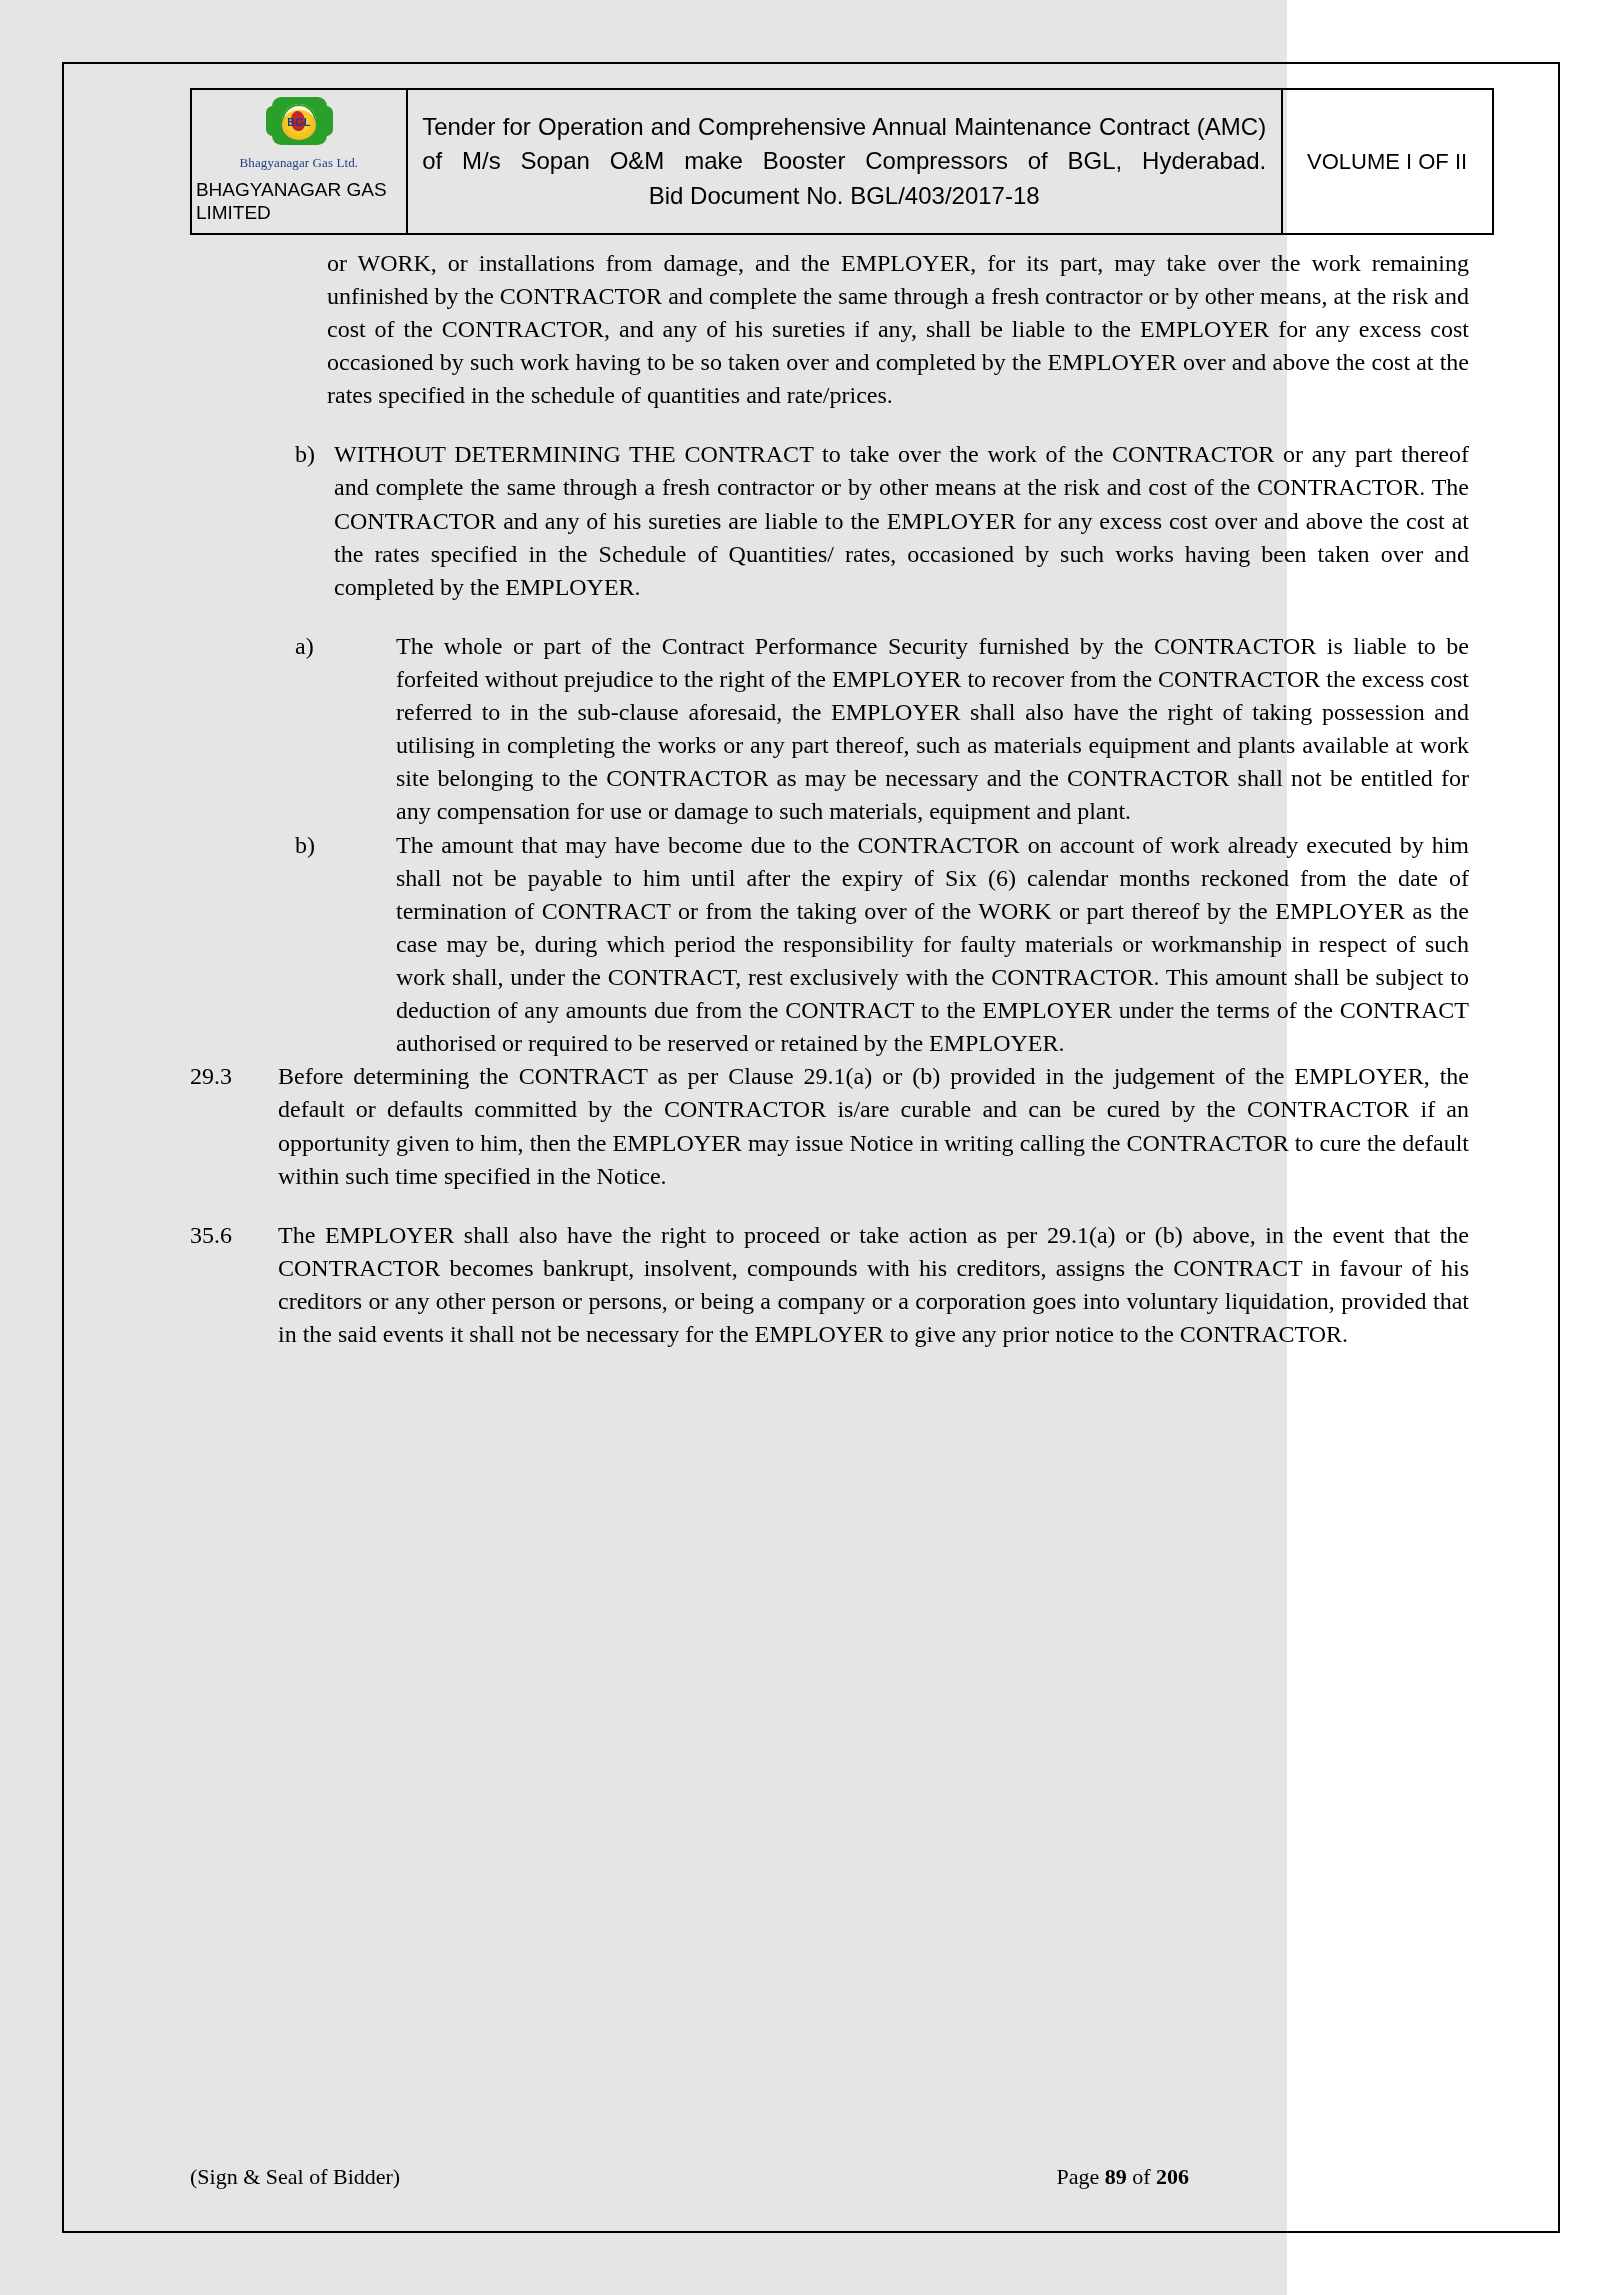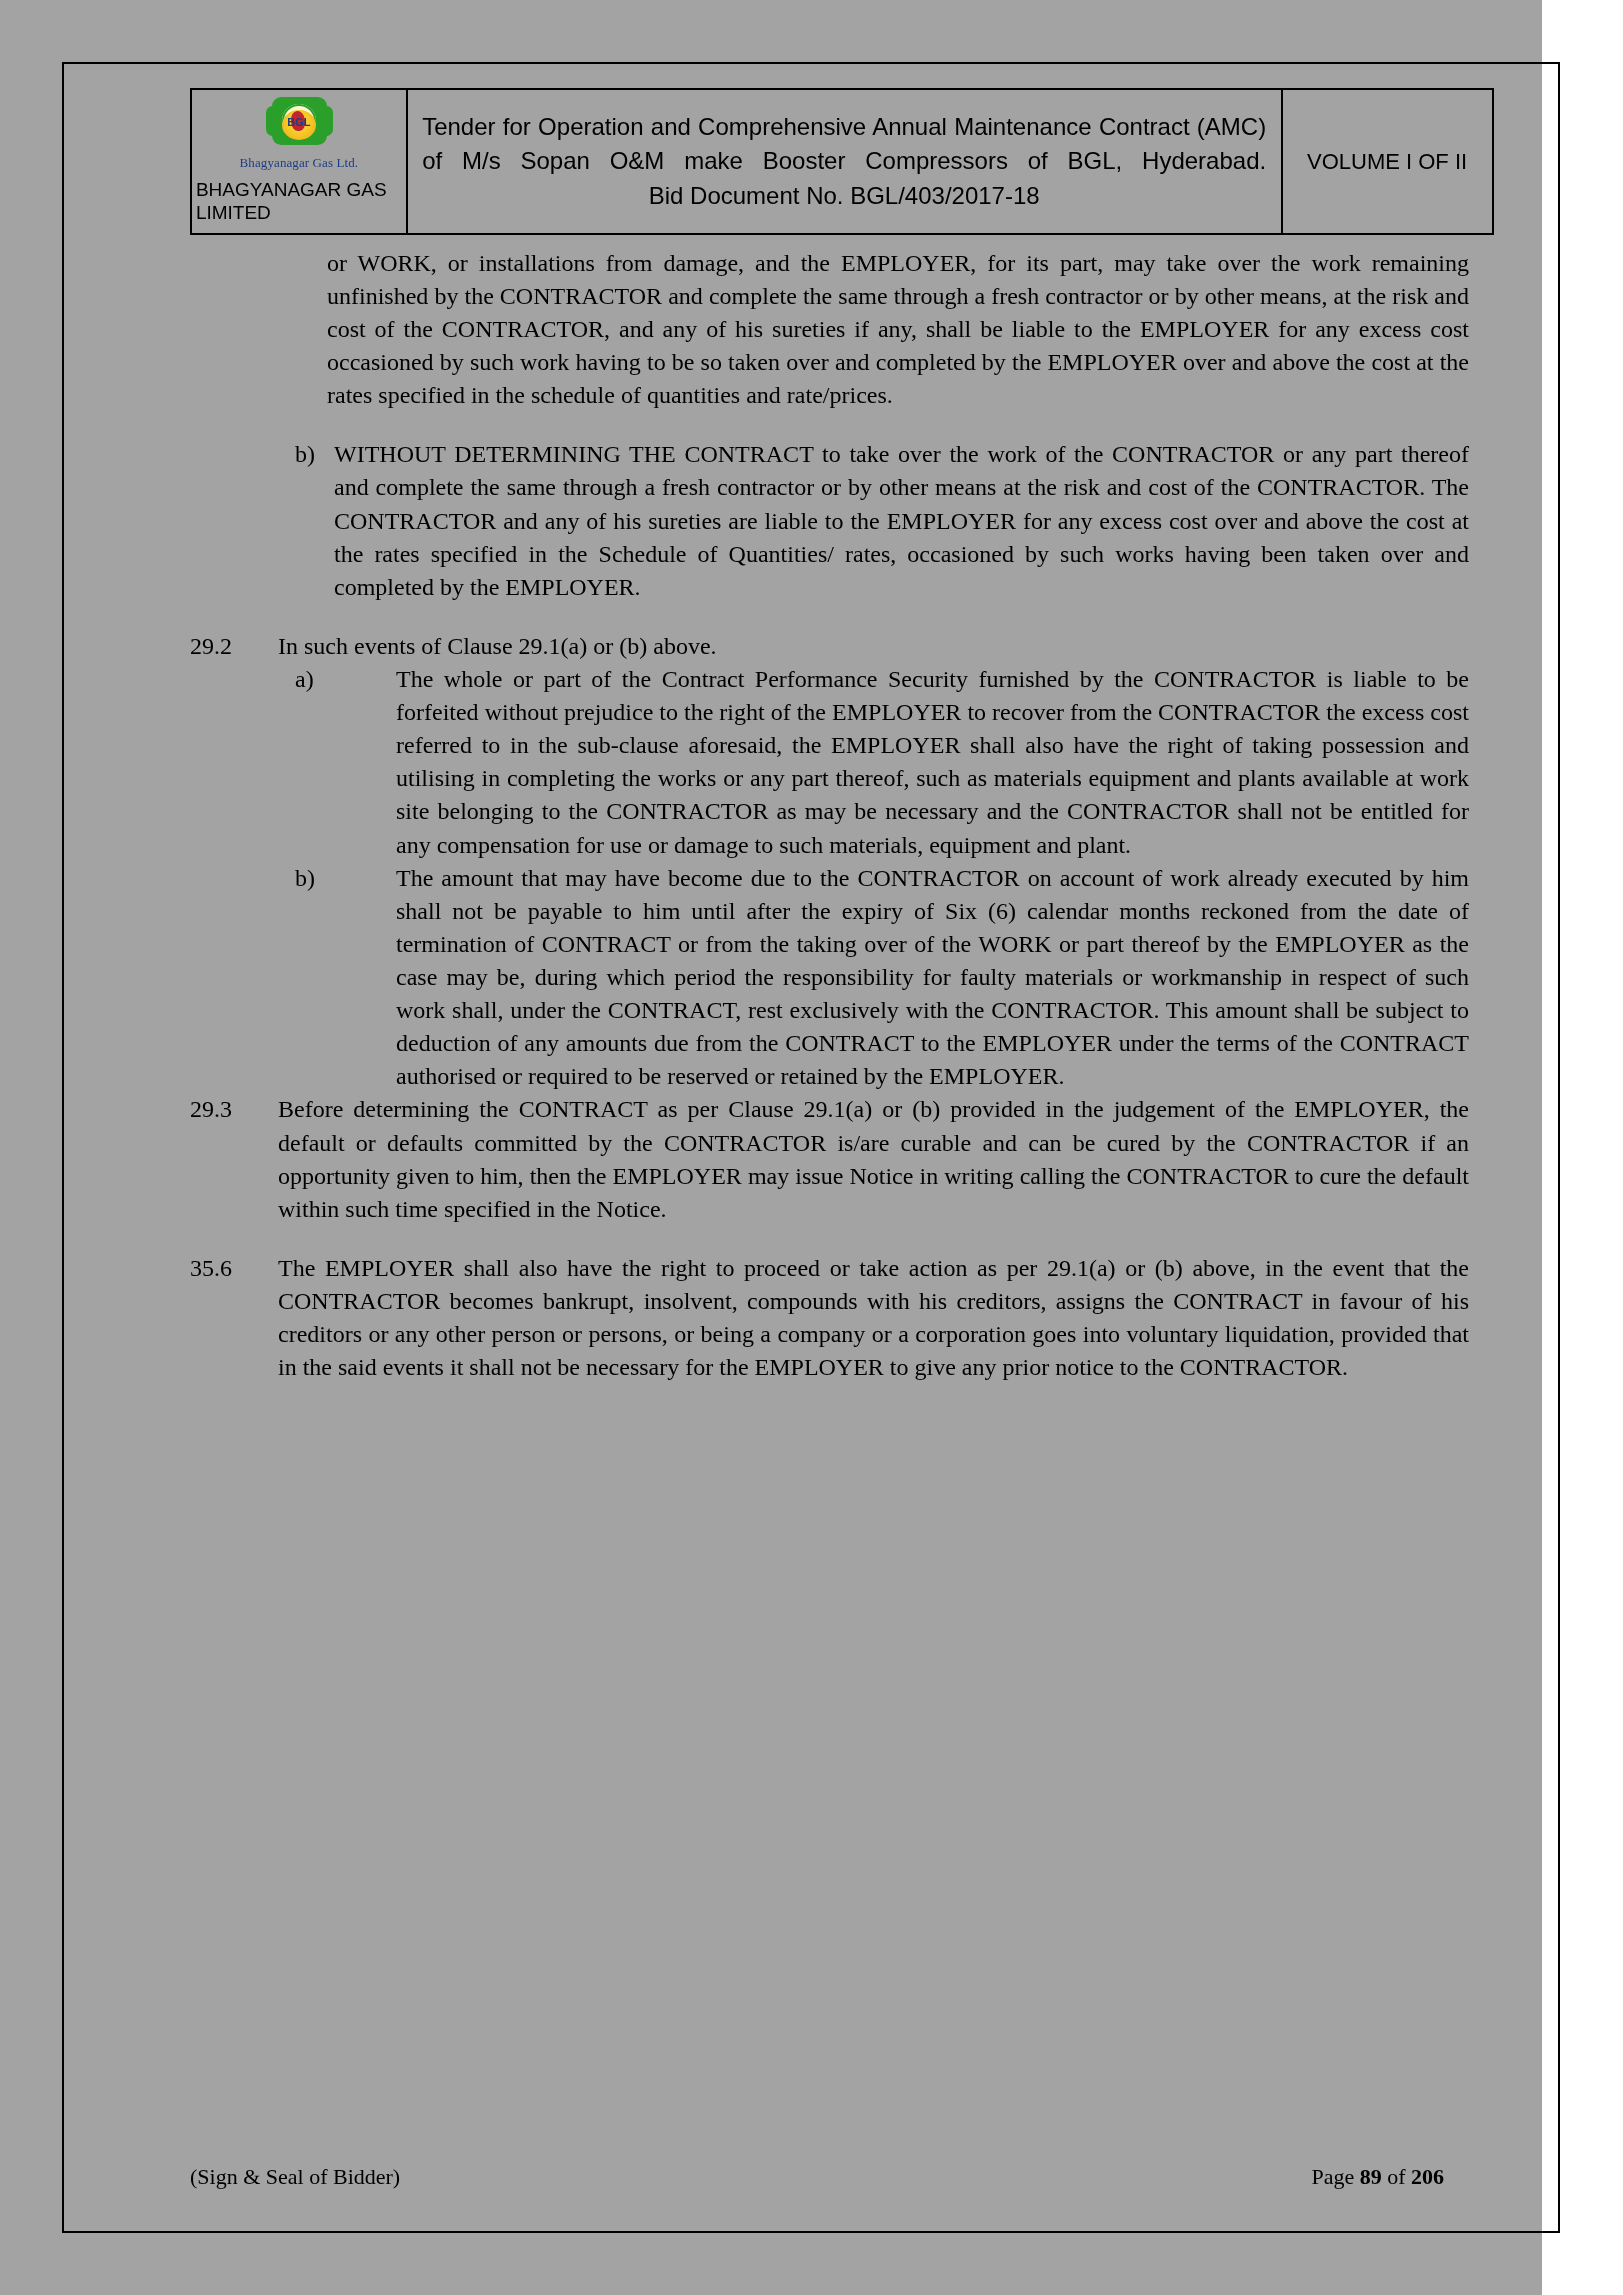--- a/index.html
+++ b/index.html
@@ -6,23 +6,23 @@
     margin: 0;
     padding: 0;
     background: #ffffff;
   }
   body {
     font-family: "Liberation Serif", serif;
     color: #000000;
   }
   .page {
     position: relative;
-    width: 1542px;
+    width: 1287px;
     height: 2295px;
-    background: #a3a3a3;
+    background: #e5e5e5;
     box-sizing: border-box;
     padding: 16px;
   }
   .page-border {
     position: absolute;
     left: 62px;
     top: 62px;
     width: 1498px;
     height: 2171px;
     border: 2px solid #000000;
@@ -253,24 +253,20 @@
 
       <div class="gap-md"></div>
 
       <div class="blk lvl-b">
         <span class="num">b)</span>
         <span class="txt">WITHOUT DETERMINING THE CONTRACT to take over the work of the CONTRACTOR or any part thereof and complete the same through a fresh contractor or by other means at the risk and cost of the CONTRACTOR. The CONTRACTOR and any of his sureties are liable to the EMPLOYER for any excess cost over and above the cost at the rates specified in the Schedule of Quantities/ rates, occasioned by such works having been taken over and completed by the EMPLOYER.</span>
       </div>
 
       <div class="gap-md"></div>
 
-      <div class="blk lvl-29">
-        <span class="num">29.2</span>
-        <span class="txt" style="text-align:left;">In such events of Clause 29.1(a) or (b) above.</span>
-      </div>
 
       <div class="blk lvl-ab">
         <span class="num">a)</span>
         <span class="txt">The whole or part of the Contract Performance Security furnished by the CONTRACTOR is liable to be forfeited without prejudice to the right of the EMPLOYER to recover from the CONTRACTOR the excess cost referred to in the sub-clause aforesaid, the EMPLOYER shall also have the right of taking possession and utilising in completing the works or any part thereof, such as materials equipment and plants available at work site belonging to the CONTRACTOR as may be necessary and the CONTRACTOR shall not be entitled for any compensation for use or damage to such materials, equipment and plant.</span>
       </div>
 
       <div class="blk lvl-ab">
         <span class="num">b)</span>
         <span class="txt">The amount that may have become due to the CONTRACTOR on account of work already executed by him shall not be payable to him until after the expiry of Six (6) calendar months reckoned from the date of termination of CONTRACT or from the taking over of the WORK or part thereof by the EMPLOYER as the case may be, during which period the responsibility for faulty materials or workmanship in respect of such work shall, under the CONTRACT, rest exclusively with the CONTRACTOR. This amount shall be subject to deduction of any amounts due from the CONTRACT to the EMPLOYER under the terms of the CONTRACT authorised or required to be reserved or retained by the EMPLOYER.</span>
       </div>

